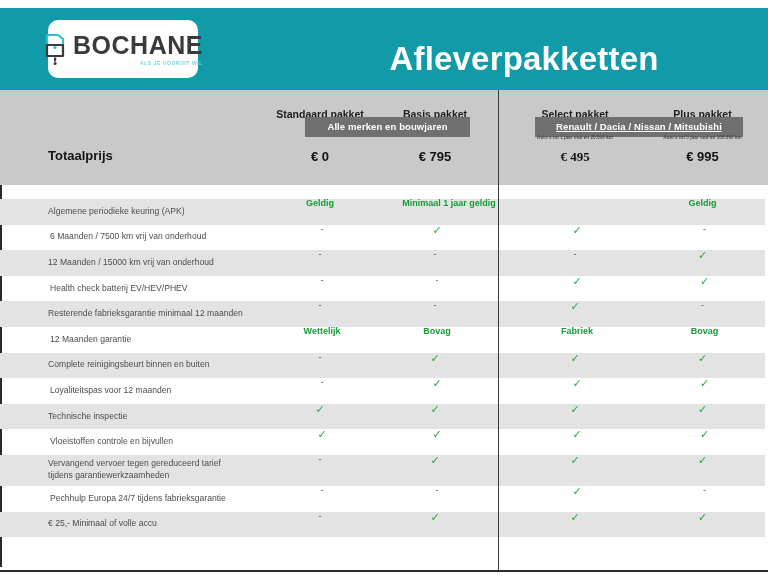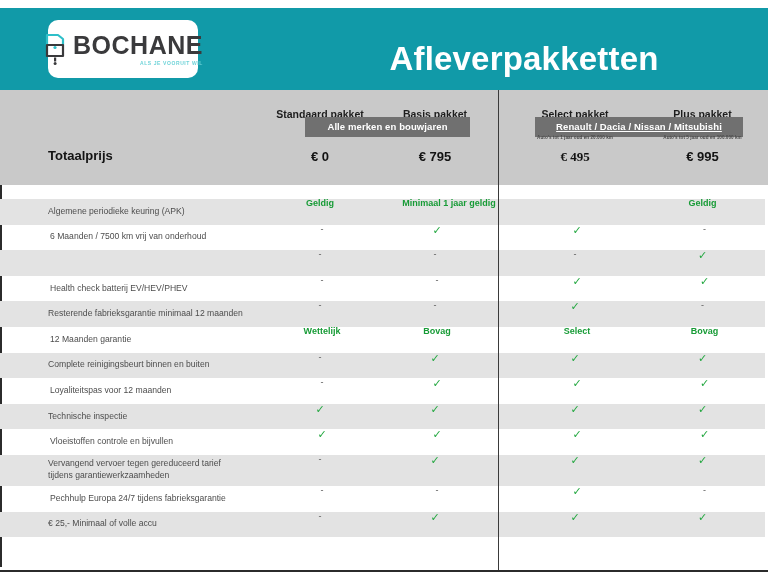--- a/index.html
+++ b/index.html
@@ -317,20 +317,21 @@
             <span class="mark-check">✓</span>
           </div>
           <div class="cell" style="left: 510px; width: 130px;">
             <span class="mark-check">✓</span>
           </div>
           <div class="cell" style="left: 640px; width: 125px;">
             <span class="mark-dash">-</span>
           </div>
         </div>
         <div class="row alt">
+          <div class="row-label">12 Maanden / 15000 km vrij van onderhoud</div>
           <div class="cell" style="left: 255px; width: 130px;">
             <span class="mark-dash">-</span>
           </div>
           <div class="cell" style="left: 370px; width: 130px;">
             <span class="mark-dash">-</span>
           </div>
           <div class="cell" style="left: 510px; width: 130px;">
             <span class="mark-dash">-</span>
           </div>
           <div class="cell" style="left: 640px; width: 125px;">
@@ -369,21 +370,21 @@
         </div>
         <div class="row plain">
           <div class="row-label">12 Maanden  garantie</div>
           <div class="cell" style="left: 255px; width: 130px;">
             <span class="mark-text">Wettelijk</span>
           </div>
           <div class="cell" style="left: 370px; width: 130px;">
             <span class="mark-text">Bovag</span>
           </div>
           <div class="cell" style="left: 510px; width: 130px;">
-            <span class="mark-text">Select</span>
+            <span class="mark-text">Fabriek</span>
           </div>
           <div class="cell" style="left: 640px; width: 125px;">
             <span class="mark-text">Bovag</span>
           </div>
         </div>
         <div class="row alt">
           <div class="row-label">Complete reinigingsbeurt binnen en buiten</div>
           <div class="cell" style="left: 255px; width: 130px;">
             <span class="mark-dash">-</span>
           </div>

